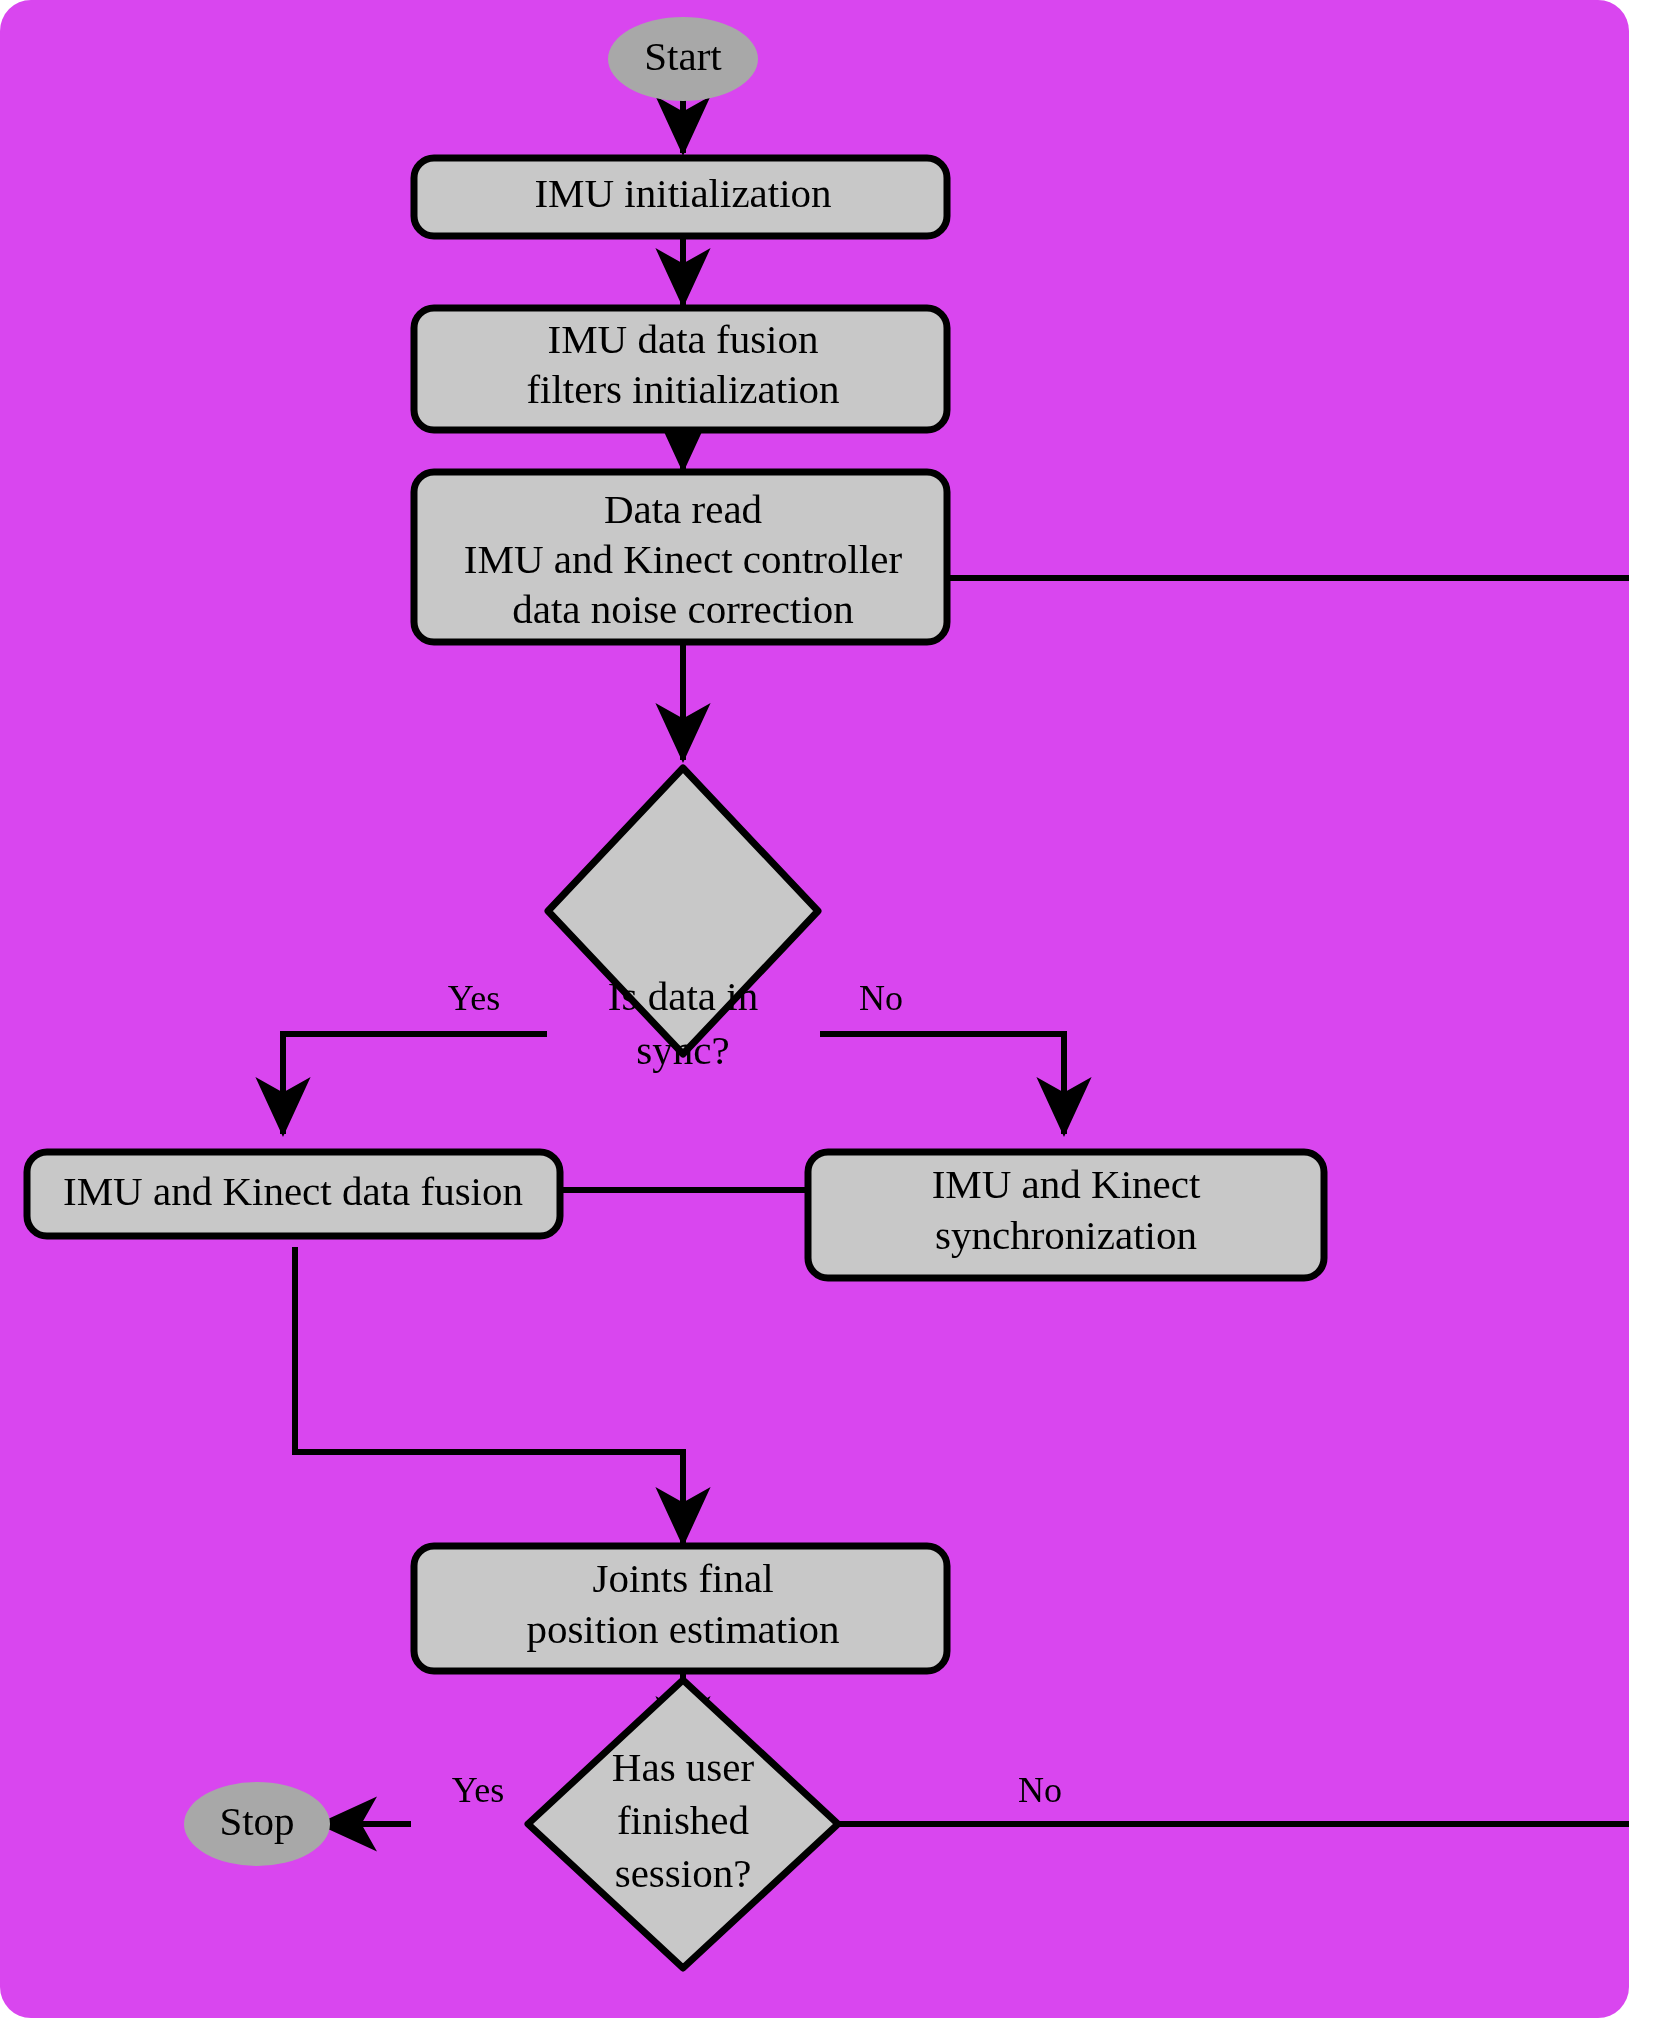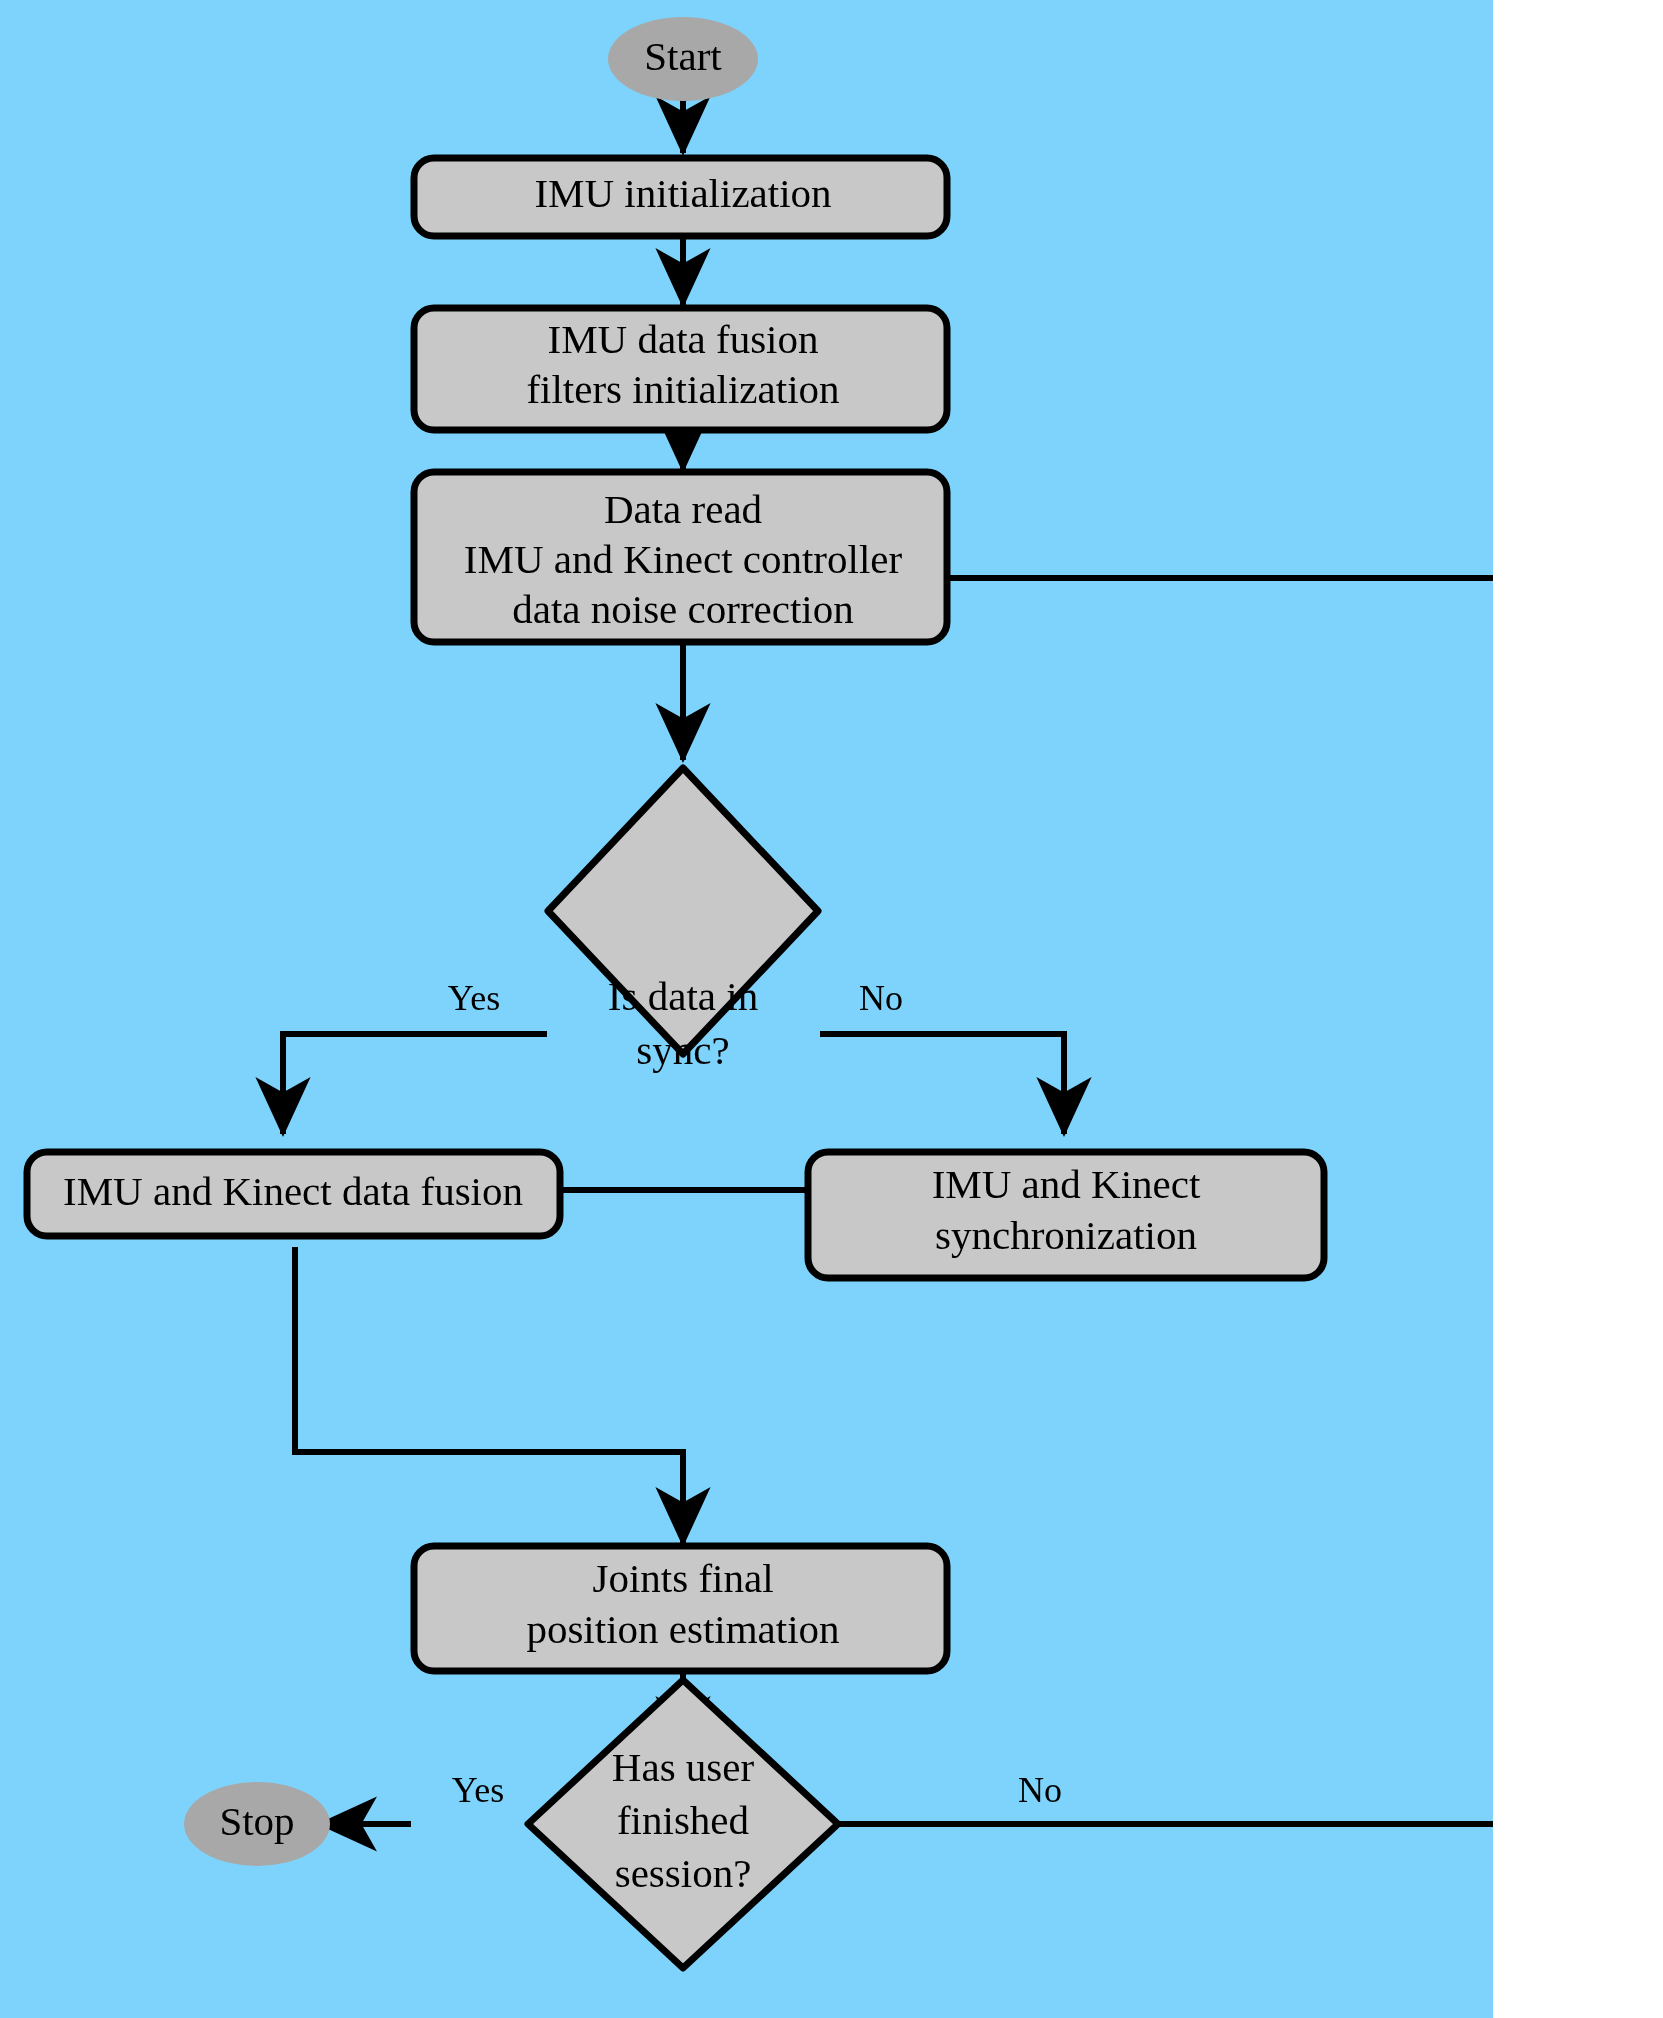--- a/index.html
+++ b/index.html
@@ -2,25 +2,26 @@
 <html><head>
 <meta charset="utf-8">
 <style>
   html, body {
     margin: 0;
     padding: 0;
     background: #ffffff;
   }
   #page {
     position: relative;
-    width: 1493px;
+    width: 1629px;
     height: 2018px;
-    background: #7dd3fc;
+    background: #d946ef;
     overflow: hidden;
     font-family: "Liberation Serif", "DejaVu Serif", serif;
+    border-radius: 31px;
   }
   svg.flow {
     position: absolute;
     top: 0;
     left: 0;
     width: 1663px;
     height: 2018px;
     display: block;
   }
   .shape-fill-process { fill: #c8c8c8; }

